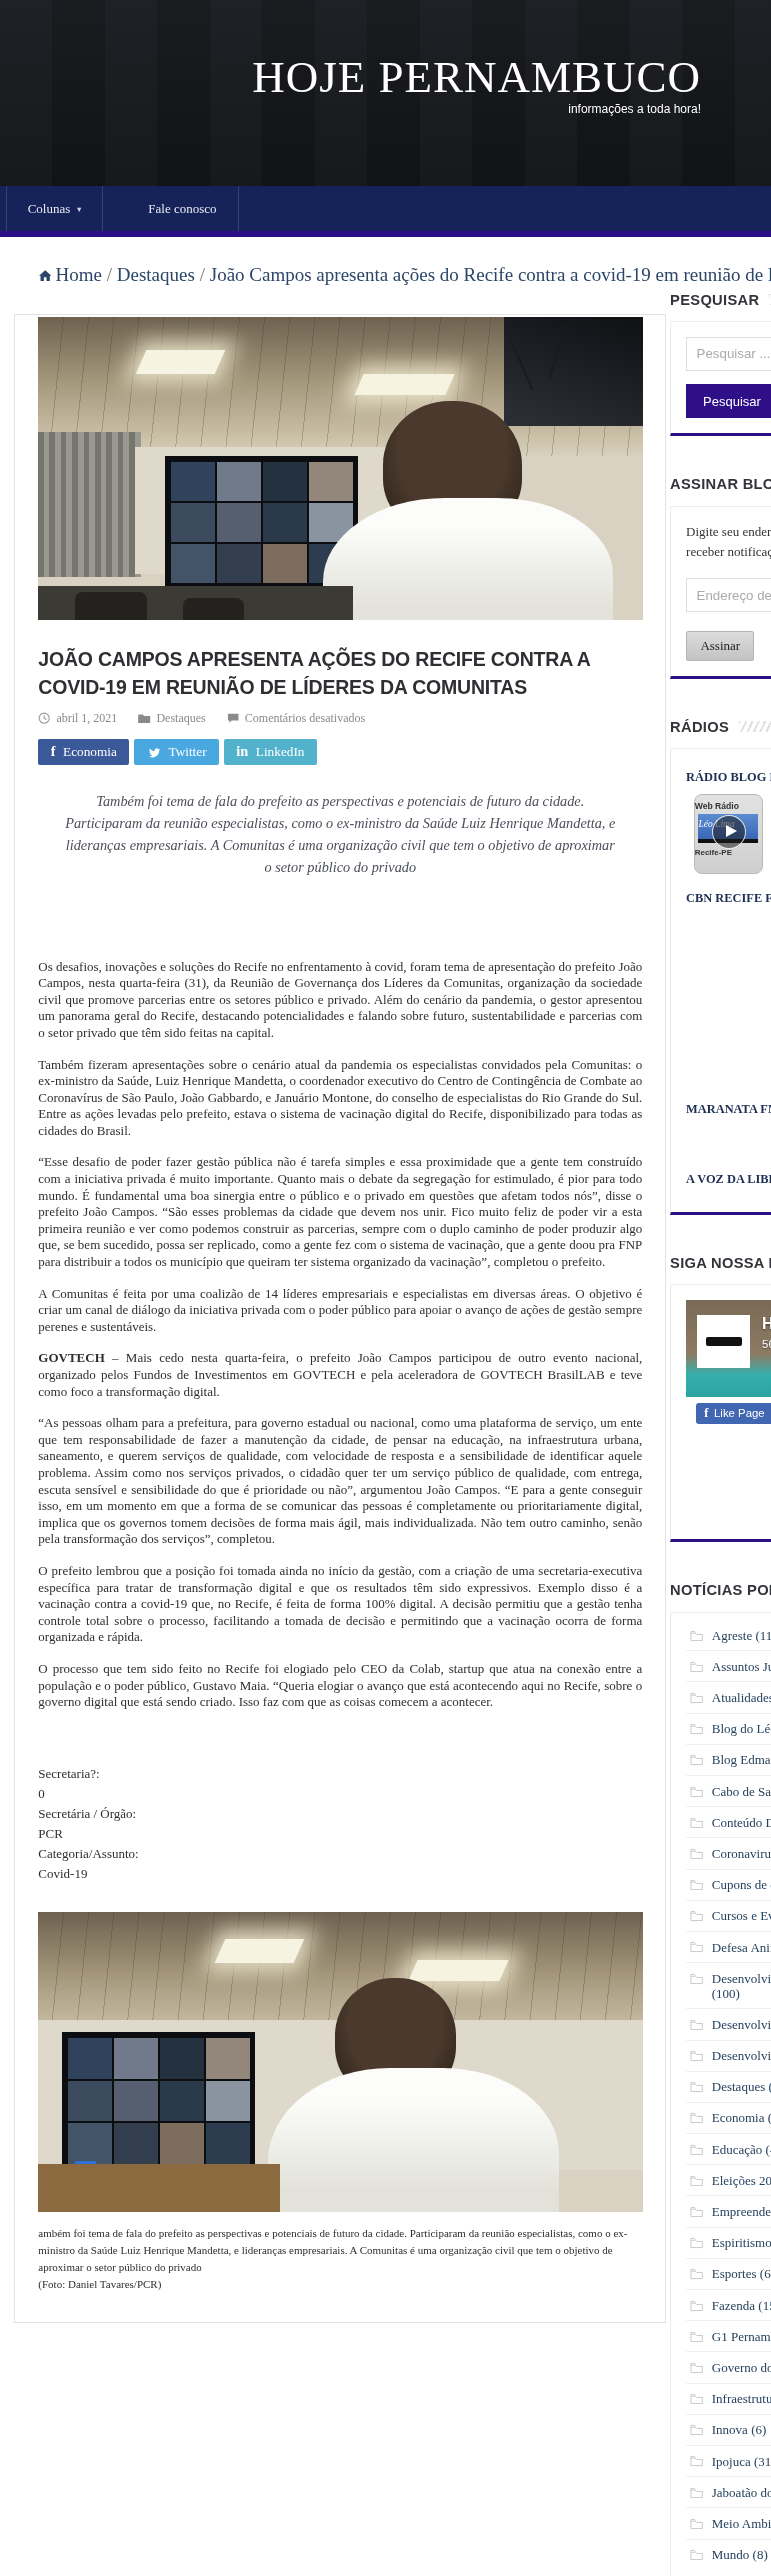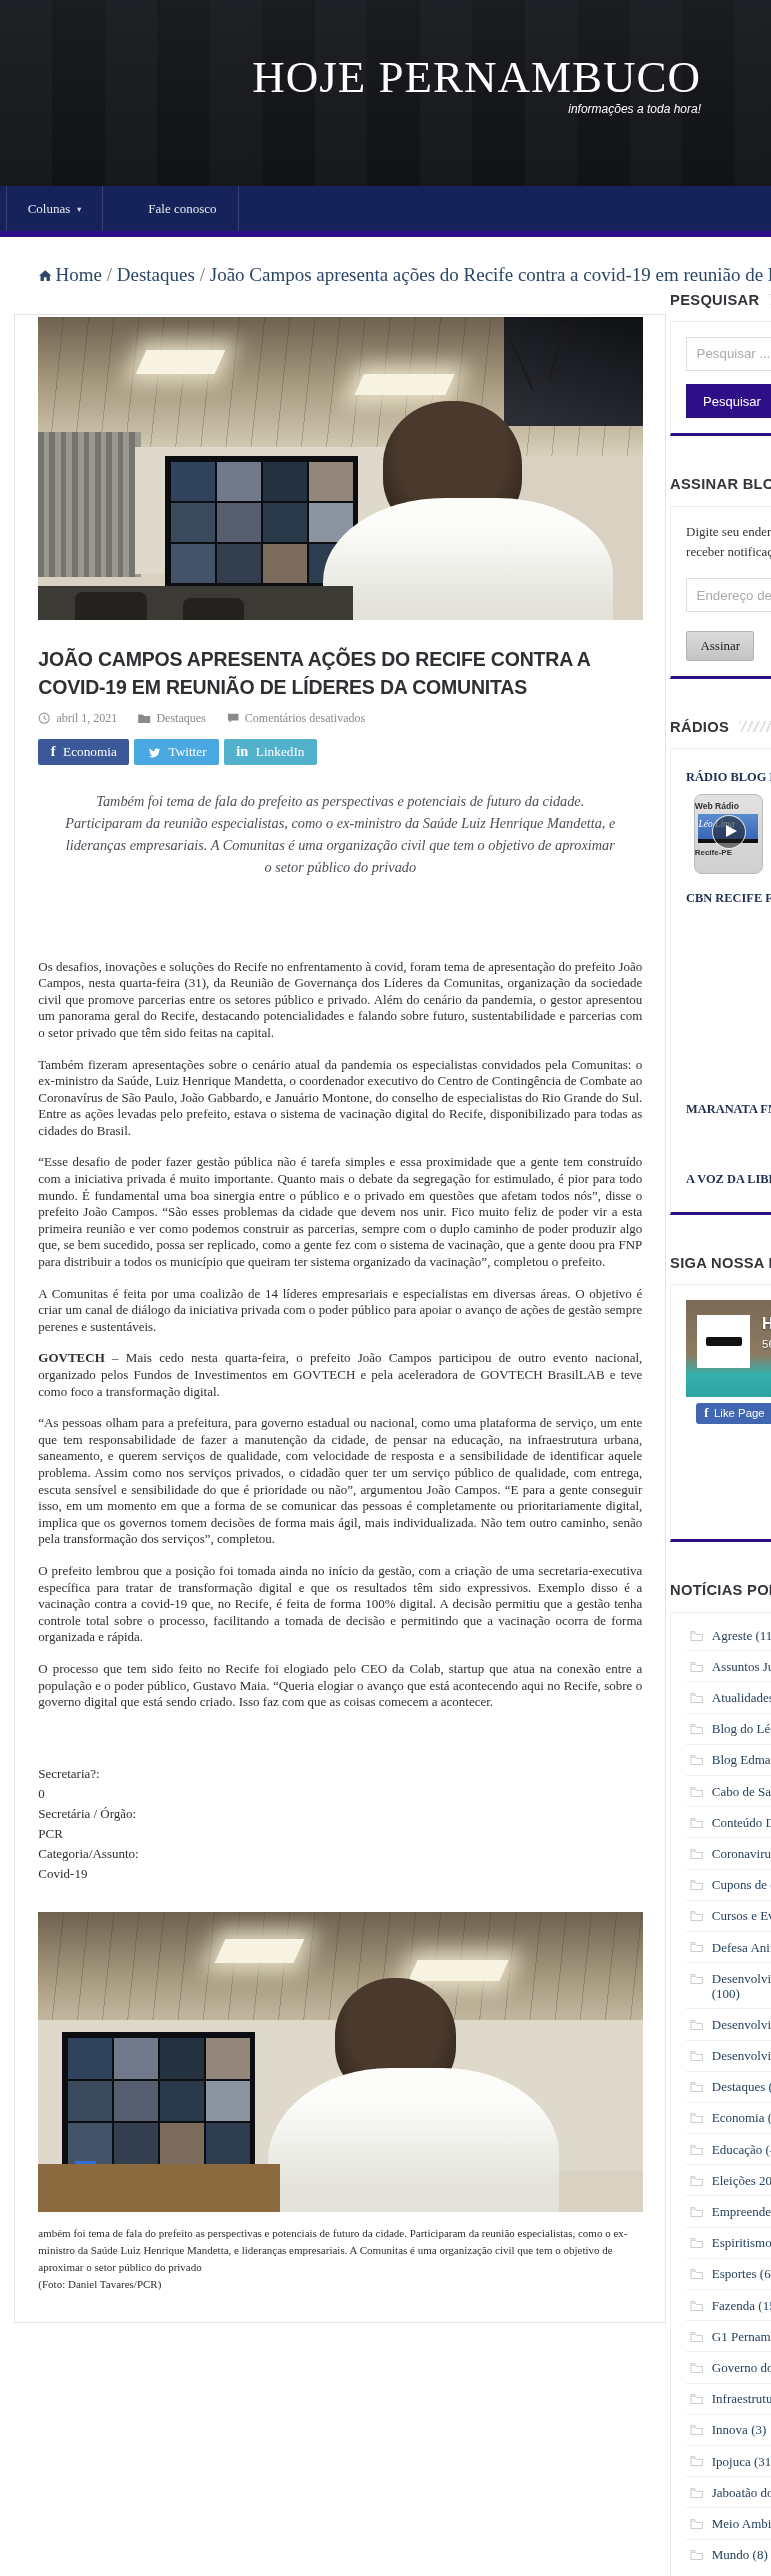--- a/index.html
+++ b/index.html
@@ -6,21 +6,21 @@
   body{width:771px;overflow:hidden;}
   .wrap{position:relative;width:771px;height:2576px;overflow:hidden;background:#fff;
         font-family:"Liberation Serif",serif;color:#2f2f2f;}
 
   
   .header{position:relative;height:186px;background:linear-gradient(180deg,#1b1d22 0%,#15171b 60%,#121418 100%);}
   .header:after{content:"";position:absolute;inset:0;
      background:repeating-linear-gradient(90deg,rgba(255,255,255,.02) 0 52px,rgba(0,0,0,.05) 52px 105px);}
   .logo{position:absolute;right:70px;top:55px;text-align:right;z-index:2;cursor:pointer;}
   .logo-text{font-family:"Liberation Serif",serif;font-size:45px;color:#fff;letter-spacing:1px;line-height:1;}
-  .tagline{font-family:"Liberation Sans",sans-serif;font-size:12px;color:#fff;margin-top:1.9px;font-style:italic;}
+  .tagline{font-family:"Liberation Sans",sans-serif;font-size:12px;color:#fff;margin-top:1.9px;}
 
   
   .nav{height:45px;background:#16235a;display:flex;align-items:stretch;gap:24px;}
   .nav-item{display:flex;align-items:center;padding:0 21px;color:#e9eaf2;font-size:13px;
             border-right:1px solid rgba(255,255,255,.14);cursor:pointer;}
   .nav-item:first-child{border-left:1px solid rgba(255,255,255,.14);margin-left:5.7px;}
   .caret{font-size:8.6px;margin-left:6.7px;color:#cfd2e4;}
   .accent-strip{height:5.7px;background:#2e0f85;}
 
   
@@ -563,21 +563,21 @@
                 <path d="M1 4h5.5l1.5 1.5H15V13H1z" fill="none" stroke="#c9c9c9" stroke-width="1.2"></path>
                 <path d="M1 4V1.8h4.4L6.8 3.4" fill="none" stroke="#c9c9c9" stroke-width="1.2"></path>
               </svg>
             <span class="cat-label">Infraestrutura</span>
           </div>
             <div class="cat-item" style="">
             <svg width="13.3" height="11.4" viewBox="0 0 16 14">
                 <path d="M1 4h5.5l1.5 1.5H15V13H1z" fill="none" stroke="#c9c9c9" stroke-width="1.2"></path>
                 <path d="M1 4V1.8h4.4L6.8 3.4" fill="none" stroke="#c9c9c9" stroke-width="1.2"></path>
               </svg>
-            <span class="cat-label">Innova (3)</span>
+            <span class="cat-label">Innova (6)</span>
           </div>
             <div class="cat-item" style="">
             <svg width="13.3" height="11.4" viewBox="0 0 16 14">
                 <path d="M1 4h5.5l1.5 1.5H15V13H1z" fill="none" stroke="#c9c9c9" stroke-width="1.2"></path>
                 <path d="M1 4V1.8h4.4L6.8 3.4" fill="none" stroke="#c9c9c9" stroke-width="1.2"></path>
               </svg>
             <span class="cat-label">Ipojuca (31)</span>
           </div>
             <div class="cat-item" style="">
             <svg width="13.3" height="11.4" viewBox="0 0 16 14">

